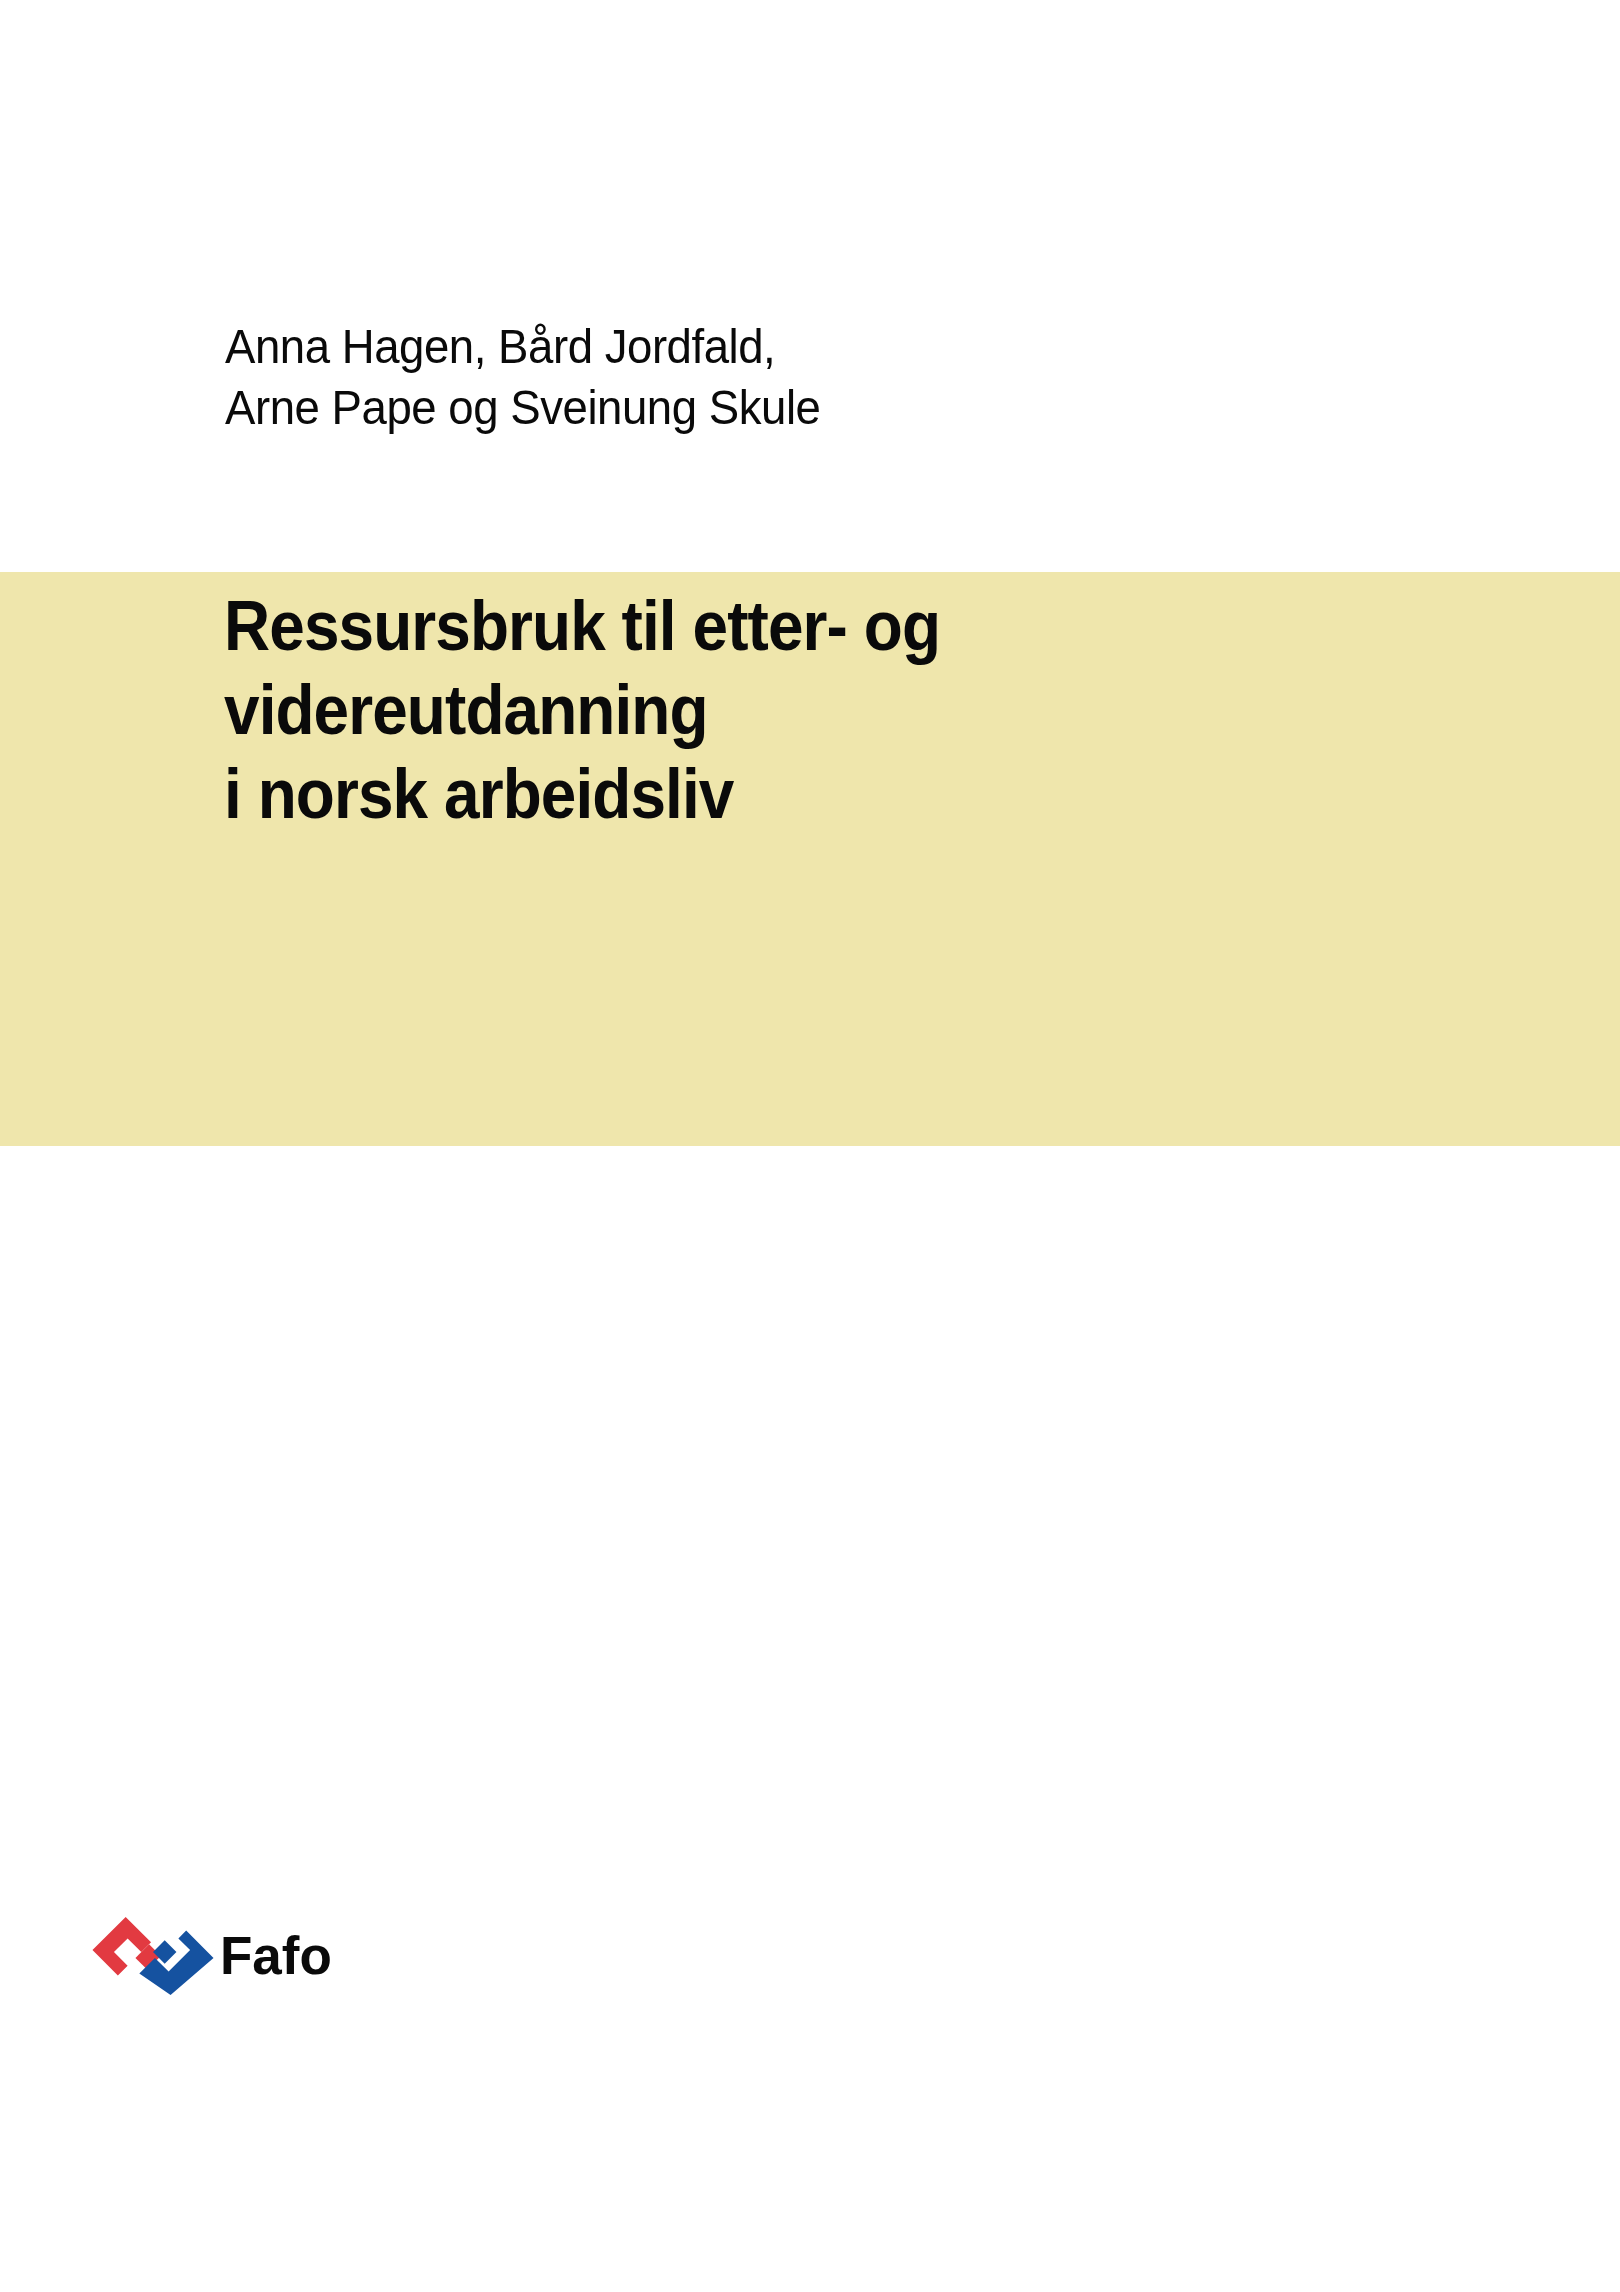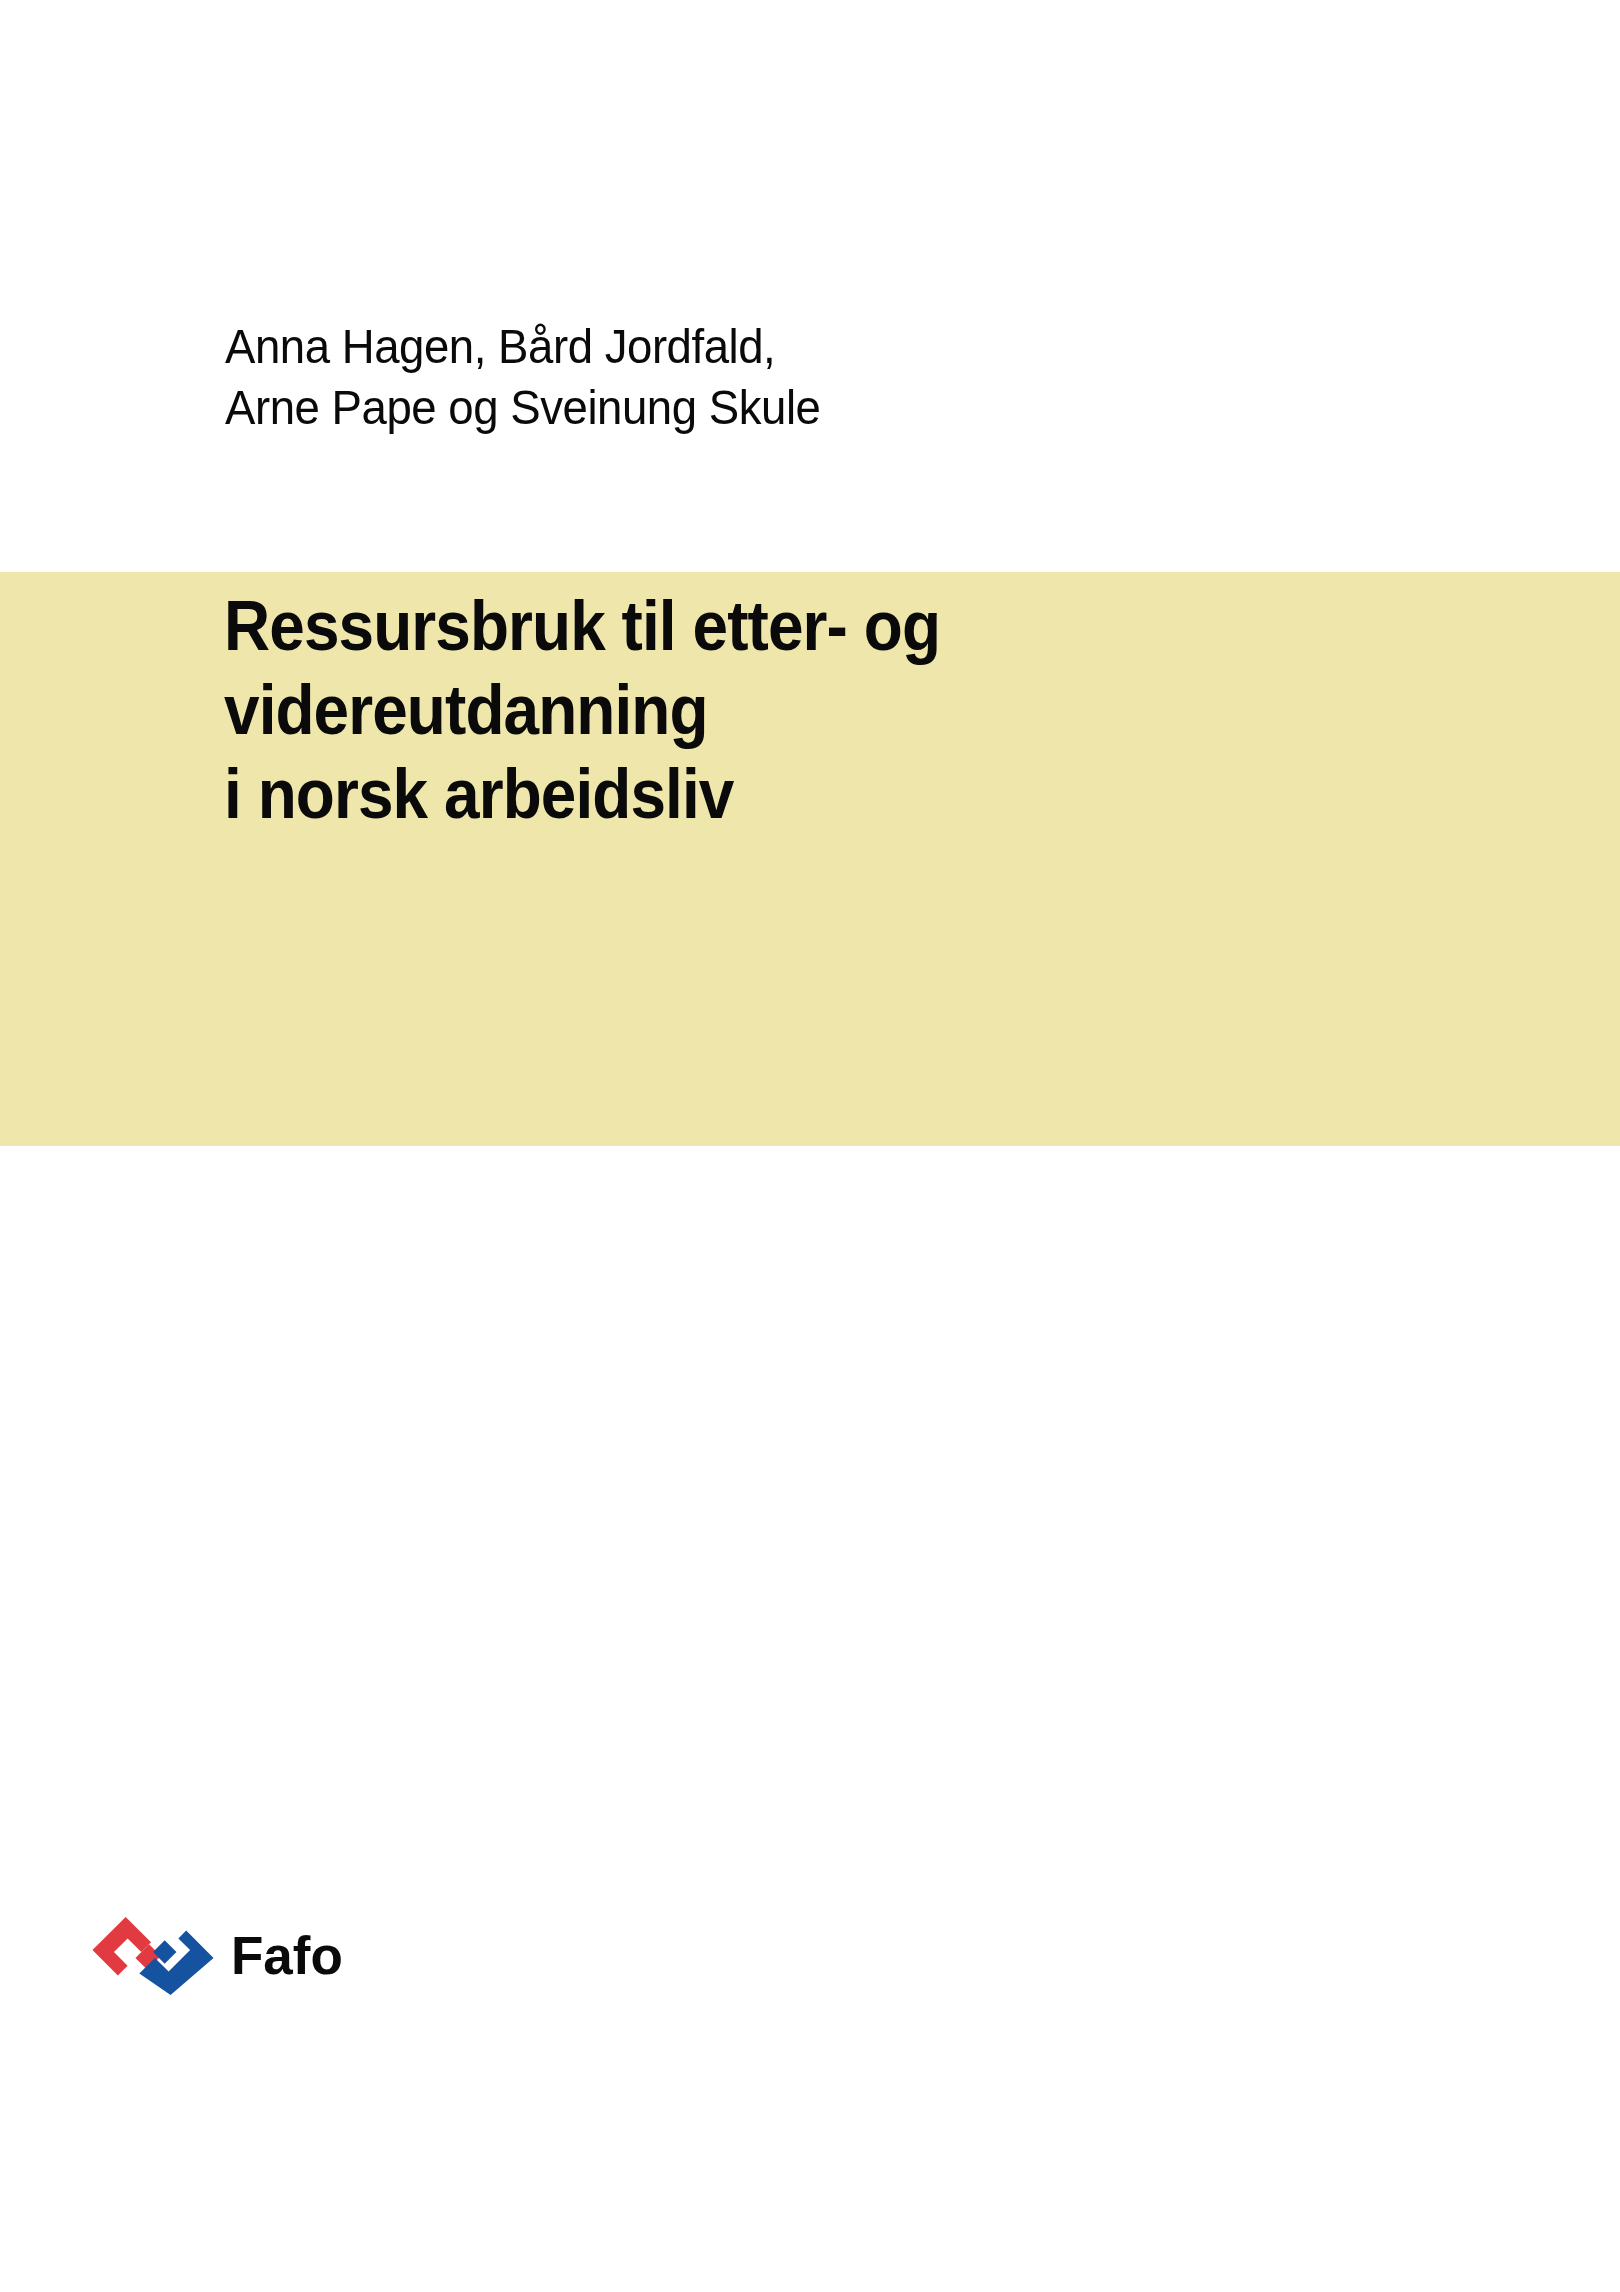--- a/index.html
+++ b/index.html
@@ -54,21 +54,21 @@
       position: absolute;
       left: 92px;
       top: 1913px;
       display: flex;
       align-items: center;
     }
     .logo svg { display: block; }
     .logo-text {
       font-size: 53px;
       font-weight: bold;
-      margin-left: 17px;
+      margin-left: 6px;
       letter-spacing: 0px;
       color: #0a0a0a;
       line-height: 1;
       padding-top: 3.9px;
     }
   </style>
 </head>
 <body>
 
 <div class="authors">

